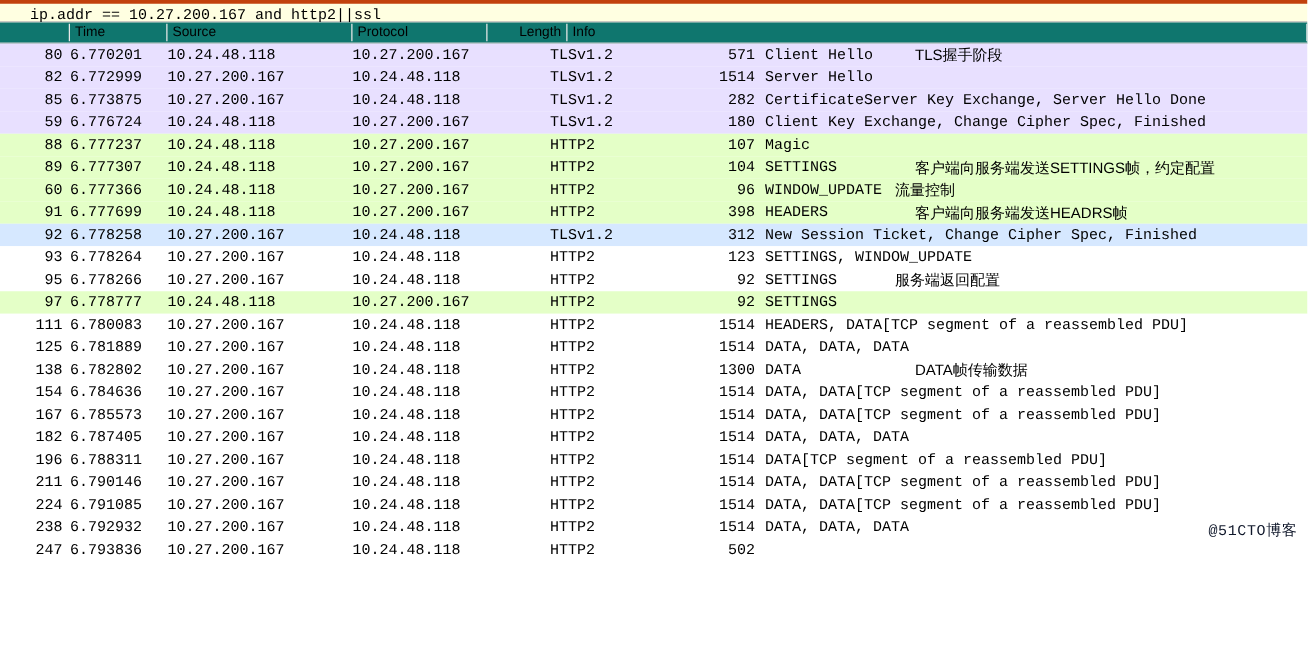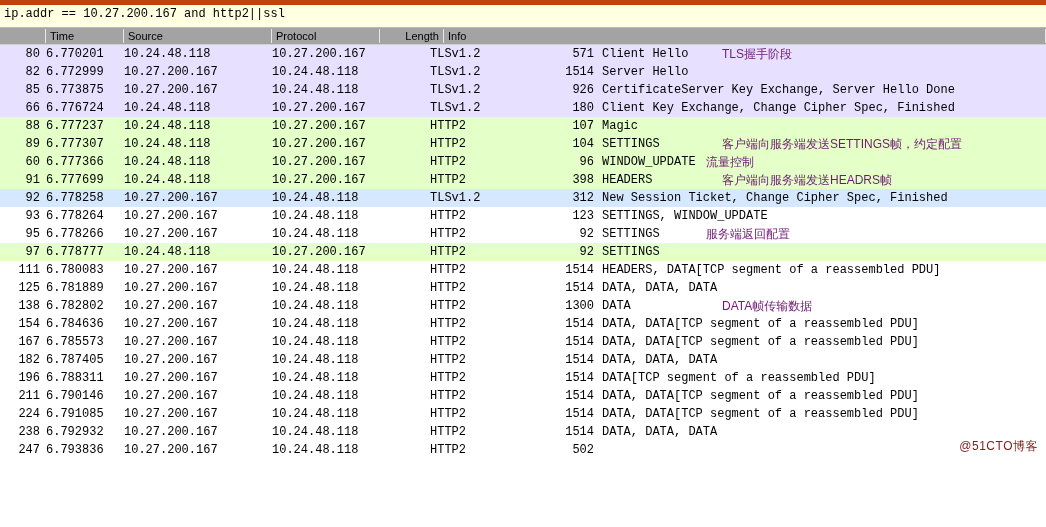--- a/index.html
+++ b/index.html
@@ -6,28 +6,28 @@
   body {
     font-family: "Courier New", Consolas, monospace;
     font-size: 12px;
     background: #fff;
     width: 1046px;
     position: relative;
     color: #000;
   }
   .filter-bar {
     background: #ffffe1;
-    border-top: 5px solid #c2410c;
+    border-top: 3px solid #c2410c;
     border-bottom: 1px solid #b8b8b8;
-    padding: 2px 4px;
-    height: 28px;
+    padding: 2px 24px;
+    height: 18px;
     line-height: 14px;
   }
   .header-row {
-    background: #a3a3a3;
+    background: #0f766e;
     border-bottom: 1px solid #d0d0d0;
     display: flex;
     font-family: "Microsoft YaHei", Arial, sans-serif;
     font-size: 11px;
     padding: 1px 0;
   }
   .header-row > div {
     padding: 1px 4px;
     border-right: 1px solid #e8e8e8;
   }
@@ -36,41 +36,41 @@
     display: flex;
     white-space: pre;
     height: 18px;
     line-height: 18px;
     position: relative;
   }
   .row.green  { background: #e4ffc7; }
   .row.purple { background: #e8e0ff; }
   .row.blue   { background: #d6e8ff; }
   .row.white  { background: #ffffff; }
-  .c-num  { width: 46px;  text-align: right; padding-right: 6px; }
+  .c-num  { width: 56px;  text-align: right; padding-right: 6px; }
   .c-time { width: 78px; }
   .c-src  { width: 148px; }
   .c-dst  { width: 158px; }
   .c-proto{ width: 108px; }
   .c-len  { width: 64px;  text-align: right; padding-right: 8px; }
   .c-info { flex: 1; position: relative; }
   .annot {
     position: absolute;
-    color: #701a75;
+    color: #000000;
     font-family: "Microsoft YaHei","SimSun",sans-serif;
     font-size: 12px;
     white-space: nowrap;
   }
   .watermark {
     position: absolute;
     right: 8px;
-    bottom: 4px;
-    color: #7f1d1d;
+    bottom: 16px;
+    color: #0f172a;
     font-size: 12px;
-    font-family: Liberation Sans, sans-serif;
+    font-family: Liberation Mono, monospace;
     letter-spacing: 0.5px;
   }
 </style>
 </head>
 <body>
 
 <div class="filter-bar">
   <span>ip.addr == 10.27.200.167 and http2||ssl</span>
 </div>
 
@@ -79,22 +79,22 @@
   <div class="c-time">Time</div>
   <div class="c-src">Source</div>
   <div class="c-proto">Protocol</div>
   <div class="c-len">Length</div>
   <div class="c-info">Info</div>
 </div>
 
 <div class="rows" id="rows">
     <div class="row purple"><div class="c-num">80</div><div class="c-time">6.770201</div><div class="c-src">10.24.48.118</div><div class="c-dst">10.27.200.167</div><div class="c-proto">TLSv1.2</div><div class="c-len">571</div><div class="c-info">Client Hello<span class="annot" style="left: 120px; top: 0px;">TLS握手阶段</span></div></div>
     <div class="row purple"><div class="c-num">82</div><div class="c-time">6.772999</div><div class="c-src">10.27.200.167</div><div class="c-dst">10.24.48.118</div><div class="c-proto">TLSv1.2</div><div class="c-len">1514</div><div class="c-info">Server Hello</div></div>
-    <div class="row purple"><div class="c-num">85</div><div class="c-time">6.773875</div><div class="c-src">10.27.200.167</div><div class="c-dst">10.24.48.118</div><div class="c-proto">TLSv1.2</div><div class="c-len">926</div><div class="c-info">CertificateServer Key Exchange, Server Hello Done</div></div>
-    <div class="row purple"><div class="c-num">66</div><div class="c-time">6.776724</div><div class="c-src">10.24.48.118</div><div class="c-dst">10.27.200.167</div><div class="c-proto">TLSv1.2</div><div class="c-len">180</div><div class="c-info">Client Key Exchange, Change Cipher Spec, Finished</div></div>
+    <div class="row purple"><div class="c-num">85</div><div class="c-time">6.773875</div><div class="c-src">10.27.200.167</div><div class="c-dst">10.24.48.118</div><div class="c-proto">TLSv1.2</div><div class="c-len">282</div><div class="c-info">CertificateServer Key Exchange, Server Hello Done</div></div>
+    <div class="row purple"><div class="c-num">59</div><div class="c-time">6.776724</div><div class="c-src">10.24.48.118</div><div class="c-dst">10.27.200.167</div><div class="c-proto">TLSv1.2</div><div class="c-len">180</div><div class="c-info">Client Key Exchange, Change Cipher Spec, Finished</div></div>
     <div class="row green"><div class="c-num">88</div><div class="c-time">6.777237</div><div class="c-src">10.24.48.118</div><div class="c-dst">10.27.200.167</div><div class="c-proto">HTTP2</div><div class="c-len">107</div><div class="c-info">Magic</div></div>
     <div class="row green"><div class="c-num">89</div><div class="c-time">6.777307</div><div class="c-src">10.24.48.118</div><div class="c-dst">10.27.200.167</div><div class="c-proto">HTTP2</div><div class="c-len">104</div><div class="c-info">SETTINGS<span class="annot" style="left: 120px; top: 0px;">客户端向服务端发送SETTINGS帧，约定配置</span></div></div>
     <div class="row green"><div class="c-num">60</div><div class="c-time">6.777366</div><div class="c-src">10.24.48.118</div><div class="c-dst">10.27.200.167</div><div class="c-proto">HTTP2</div><div class="c-len">96</div><div class="c-info">WINDOW_UPDATE<span class="annot" style="left: 104px; top: 0px; text-align: center;">流量控制</span></div></div>
     <div class="row green"><div class="c-num">91</div><div class="c-time">6.777699</div><div class="c-src">10.24.48.118</div><div class="c-dst">10.27.200.167</div><div class="c-proto">HTTP2</div><div class="c-len">398</div><div class="c-info">HEADERS<span class="annot" style="left: 120px; top: 0px;">客户端向服务端发送HEADRS帧</span></div></div>
     <div class="row blue"><div class="c-num">92</div><div class="c-time">6.778258</div><div class="c-src">10.27.200.167</div><div class="c-dst">10.24.48.118</div><div class="c-proto">TLSv1.2</div><div class="c-len">312</div><div class="c-info">New Session Ticket, Change Cipher Spec, Finished</div></div>
     <div class="row white"><div class="c-num">93</div><div class="c-time">6.778264</div><div class="c-src">10.27.200.167</div><div class="c-dst">10.24.48.118</div><div class="c-proto">HTTP2</div><div class="c-len">123</div><div class="c-info">SETTINGS, WINDOW_UPDATE</div></div>
     <div class="row white"><div class="c-num">95</div><div class="c-time">6.778266</div><div class="c-src">10.27.200.167</div><div class="c-dst">10.24.48.118</div><div class="c-proto">HTTP2</div><div class="c-len">92</div><div class="c-info">SETTINGS<span class="annot" style="left: 104px; top: 0px;">服务端返回配置</span></div></div>
     <div class="row green"><div class="c-num">97</div><div class="c-time">6.778777</div><div class="c-src">10.24.48.118</div><div class="c-dst">10.27.200.167</div><div class="c-proto">HTTP2</div><div class="c-len">92</div><div class="c-info">SETTINGS</div></div>
     <div class="row white"><div class="c-num">111</div><div class="c-time">6.780083</div><div class="c-src">10.27.200.167</div><div class="c-dst">10.24.48.118</div><div class="c-proto">HTTP2</div><div class="c-len">1514</div><div class="c-info">HEADERS, DATA[TCP segment of a reassembled PDU]</div></div>
     <div class="row white"><div class="c-num">125</div><div class="c-time">6.781889</div><div class="c-src">10.27.200.167</div><div class="c-dst">10.24.48.118</div><div class="c-proto">HTTP2</div><div class="c-len">1514</div><div class="c-info">DATA, DATA, DATA</div></div>

